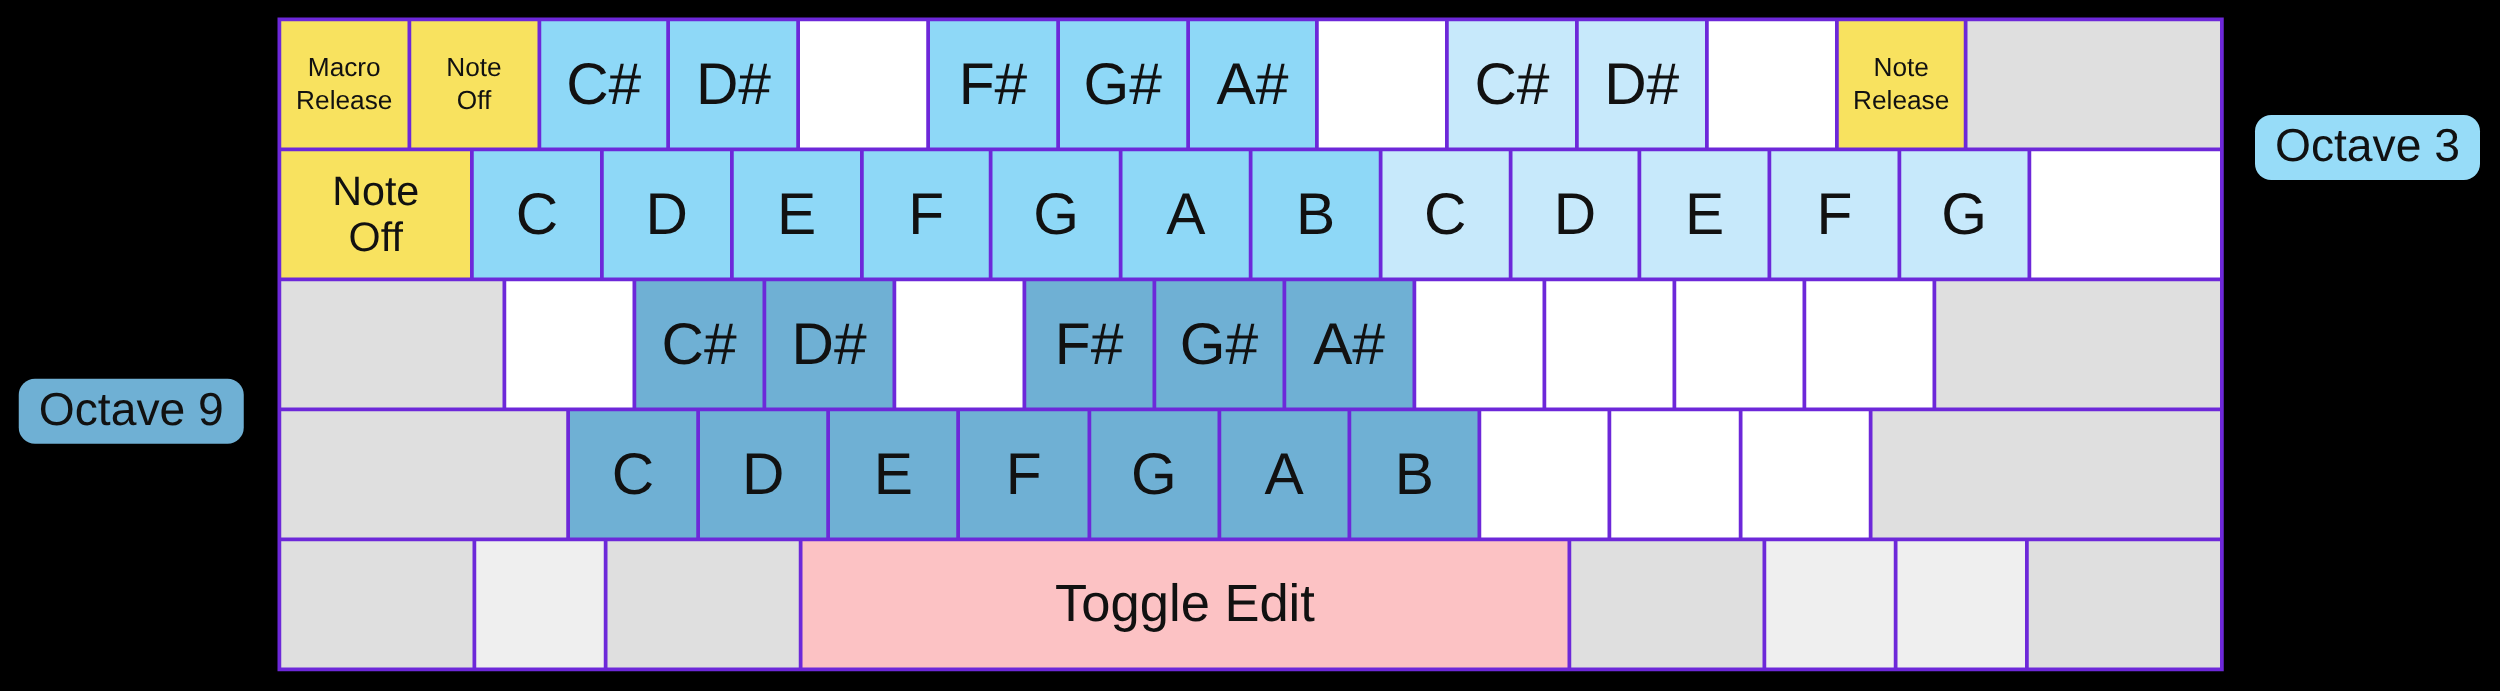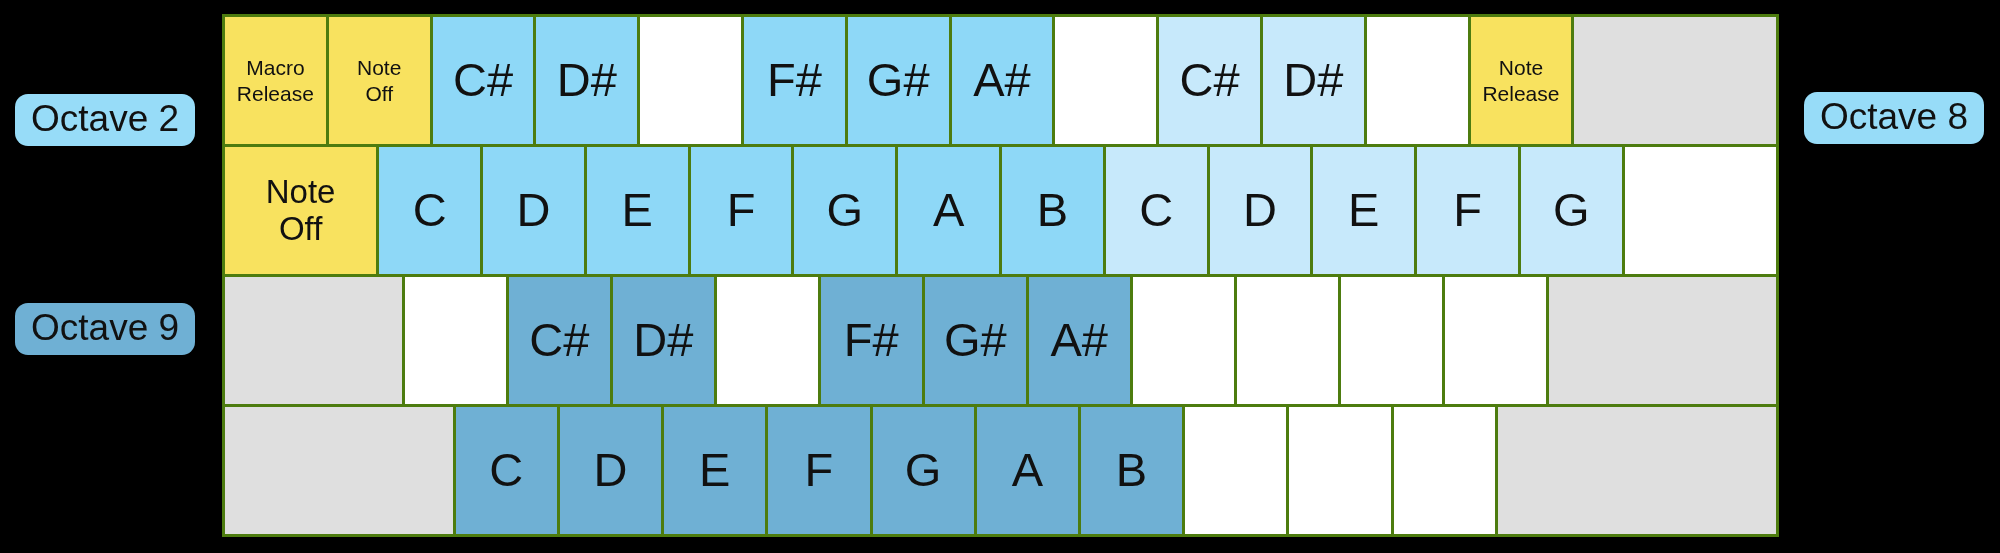--- a/index.html
+++ b/index.html
@@ -12,21 +12,21 @@
     font-family: "Liberation Sans", sans-serif;
     color: #111;
   }
   #keyboard {
     position: absolute;
     left: 222px;
     top: 14px;
     width: 1557px;
     height: 523px;
     box-sizing: border-box;
-    background: #4d7c0f;
+    background: #6d28d9;
     padding: 3px;
     display: flex;
     flex-direction: column;
     gap: 3px;
   }
   .kb-row {
     flex: 1 1 0;
     display: flex;
     gap: 3px;
     min-height: 0;
@@ -65,23 +65,22 @@
   .pill-light { background: var(--labelBlue); }
   .pill-steel { background: var(--labelSteel); }
   #octave2 { left: 15px;  top: 94px; }
   #octave1 { left: 15px;  top: 303px; }
   #octave3 { right: 16px; top: 92px; }
 </style>
 </head>
 <body>
 
 <div id="stage">
-  <div id="octave2" class="octave-pill pill-light">Octave 2</div>
   <div id="octave1" class="octave-pill pill-steel">Octave 9</div>
-  <div id="octave3" class="octave-pill pill-light">Octave 8</div>
+  <div id="octave3" class="octave-pill pill-light">Octave 3</div>
 
   <div id="keyboard">
       <div class="kb-row">
         <div class="key c-yellow s-sm" style="flex-grow: 1;">
           <span>Macro</span>
           <span>Release</span>
         </div>
         <div class="key c-yellow s-sm" style="flex-grow: 1;">
           <span>Note</span>
           <span>Off</span>
@@ -204,15 +203,27 @@
         <div class="key c-blue1 s-note" style="flex-grow: 1;">
           <span>A</span>
         </div>
         <div class="key c-blue1 s-note" style="flex-grow: 1;">
           <span>B</span>
         </div>
         <div class="key c-white" style="flex-grow: 1;"></div>
         <div class="key c-white" style="flex-grow: 1;"></div>
         <div class="key c-white" style="flex-grow: 1;"></div>
         <div class="key c-gray" style="flex-grow: 2.75;"></div>
+      </div>
+      <div class="kb-row">
+        <div class="key c-gray" style="flex-grow: 1.5;"></div>
+        <div class="key c-graylight" style="flex-grow: 1;"></div>
+        <div class="key c-gray" style="flex-grow: 1.5;"></div>
+        <div class="key c-pink s-lg" style="flex-grow: 6;">
+          <span>Toggle Edit</span>
+        </div>
+        <div class="key c-gray" style="flex-grow: 1.5;"></div>
+        <div class="key c-graylight" style="flex-grow: 1;"></div>
+        <div class="key c-graylight" style="flex-grow: 1;"></div>
+        <div class="key c-gray" style="flex-grow: 1.5;"></div>
       </div>
     </div>
 </div>
 
 </body></html>

